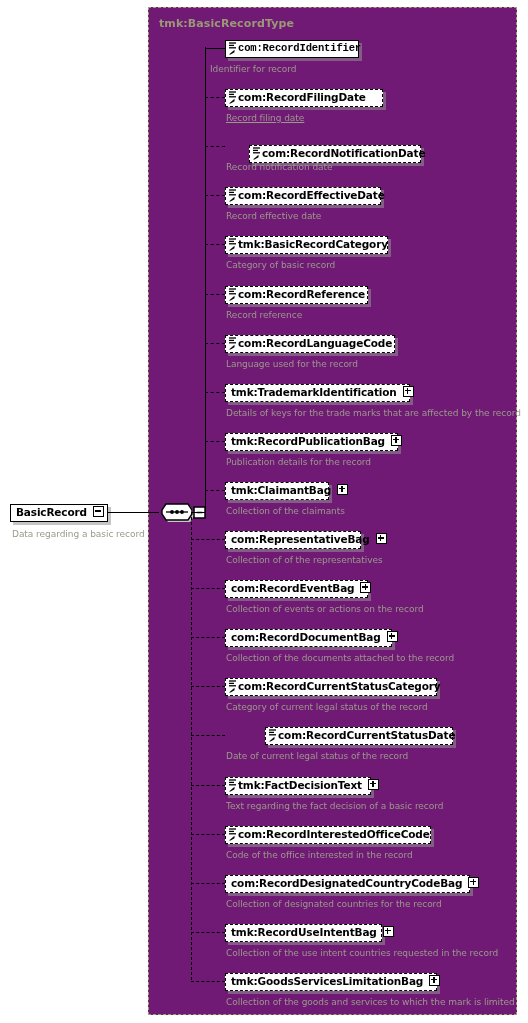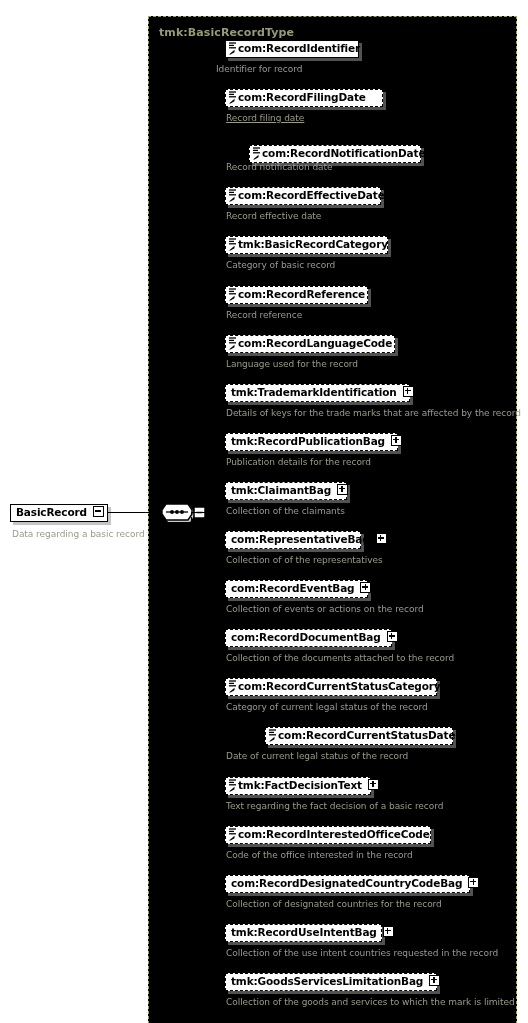--- a/index.html
+++ b/index.html
@@ -12,24 +12,24 @@
     height: 1023px;
     position: relative;
     font-family: "DejaVu Sans", sans-serif;
     overflow: hidden;
   }
 
   
   #type-panel {
     position: absolute;
     left: 148px;
-    top: 16px;
+    top: 7px;
     width: 369px;
     height: 1008px;
-    background: #000000;
+    background: #701a75;
     border: 1px dashed #a0a070;
     box-sizing: border-box;
   }
   #type-panel-title {
     position: absolute;
     left: 10px;
     top: 9px;
     font-size: 11px;
     font-weight: bold;
     color: #999977;
@@ -181,27 +181,27 @@
   </svg>
 </div>
 
 <div class="trunk" style="left:205px; top:47px; height:466px;"></div>
 
 <div class="trunk dashed" style="left:191px; top:512px; height:468px;"></div>
 <div class="stub" style="left:191px; top:512px; width:15px;"></div>
 
 <div id="children-container">
     <div class="stub" style="left: 205px; top: 48px; width: 20px;"></div>
-    <div class="child-row" style="top: 40px;"><div class="elem-box" style="width: 134px;"><span class="type-icon"><svg width="11" height="15" viewBox="0 0 11 15">
+    <div class="child-row" style="top: 40px; font-family: Liberation Mono, monospace;"><div class="elem-box" style="width: 134px;"><span class="type-icon"><svg width="11" height="15" viewBox="0 0 11 15">
             <line x1="2" y1="2" x2="9" y2="2" stroke="#000" stroke-width="1.3"></line>
             <line x1="2" y1="4.4" x2="7" y2="4.4" stroke="#000" stroke-width="1.3"></line>
             <line x1="2" y1="6.8" x2="9" y2="6.8" stroke="#000" stroke-width="1.3"></line>
             <path d="M2 13.5 L7.5 8.8 L7.5 11.2 L3.6 13.5 Z" fill="#000"></path>
           </svg></span><span class="elem-label">com:RecordIdentifier</span></div></div>
-    <div class="annotation" style="left: 216px; top: 64px;">Identifier for record</div>
+    <div class="annotation" style="left: 210px; top: 64px;">Identifier for record</div>
     <div class="stub dashed" style="left: 205px; top: 97.1px; width: 20px;"></div>
     <div class="child-row" style="top: 89.1px;"><div class="elem-box optional" style="width: 158px;"><span class="type-icon"><svg width="11" height="15" viewBox="0 0 11 15">
             <line x1="2" y1="2" x2="9" y2="2" stroke="#000" stroke-width="1.3"></line>
             <line x1="2" y1="4.4" x2="7" y2="4.4" stroke="#000" stroke-width="1.3"></line>
             <line x1="2" y1="6.8" x2="9" y2="6.8" stroke="#000" stroke-width="1.3"></line>
             <path d="M2 13.5 L7.5 8.8 L7.5 11.2 L3.6 13.5 Z" fill="#000"></path>
           </svg></span><span class="elem-label">com:RecordFilingDate</span></div></div>
     <div class="annotation" style="left: 226px; top: 113.1px; text-decoration: underline;">Record filing date</div>
     <div class="stub dashed" style="left: 205px; top: 146.2px; width: 20px;"></div>
     <div class="child-row" style="top: 145px; padding-left: 24px;"><div class="elem-box optional" style="width: 172px;"><span class="type-icon"><svg width="11" height="15" viewBox="0 0 11 15">
@@ -243,21 +243,21 @@
             <path d="M2 13.5 L7.5 8.8 L7.5 11.2 L3.6 13.5 Z" fill="#000"></path>
           </svg></span><span class="elem-label">com:RecordLanguageCode</span></div></div>
     <div class="annotation" style="left: 226px; top: 358.6px;">Language used for the record</div>
     <div class="stub dashed" style="left: 205px; top: 391.7px; width: 20px;"></div>
     <div class="child-row" style="top: 383.7px;"><div class="elem-box optional" style="width: 185px;"><span class="elem-label noicon">tmk:TrademarkIdentification</span><span class="toggle-box plus"></span></div></div>
     <div class="annotation" style="left: 226px; top: 407.7px;">Details of keys for the trade marks that are affected by the record</div>
     <div class="stub dashed" style="left: 205px; top: 440.8px; width: 20px;"></div>
     <div class="child-row" style="top: 432.8px;"><div class="elem-box optional" style="width: 173px;"><span class="elem-label noicon">tmk:RecordPublicationBag</span><span class="toggle-box plus"></span></div></div>
     <div class="annotation" style="left: 226px; top: 456.8px;">Publication details for the record</div>
     <div class="stub dashed" style="left: 205px; top: 489.9px; width: 20px;"></div>
-    <div class="child-row" style="top: 481.9px;"><div class="elem-box optional" style="width: 122px;"><span class="elem-label noicon">tmk:ClaimantBag</span><span class="toggle-box plus"></span></div></div>
+    <div class="child-row" style="top: 481.9px;"><div class="elem-box optional" style="width: 104px;"><span class="elem-label noicon">tmk:ClaimantBag</span><span class="toggle-box plus"></span></div></div>
     <div class="annotation" style="left: 226px; top: 505.9px;">Collection of the claimants</div>
     <div class="stub dashed" style="left: 191px; top: 539px; width: 34px;"></div>
     <div class="child-row" style="top: 531px;"><div class="elem-box optional" style="width: 136px;"><span class="elem-label noicon">com:RepresentativeBag</span><span class="toggle-box plus"></span></div></div>
     <div class="annotation" style="left: 226px; top: 555px;">Collection of of the representatives</div>
     <div class="stub dashed" style="left: 191px; top: 588.1px; width: 34px;"></div>
     <div class="child-row" style="top: 580.1px;"><div class="elem-box optional" style="width: 143px;"><span class="elem-label noicon">com:RecordEventBag</span><span class="toggle-box plus"></span></div></div>
     <div class="annotation" style="left: 226px; top: 604.1px;">Collection of events or actions on the record</div>
     <div class="stub dashed" style="left: 191px; top: 637.2px; width: 34px;"></div>
     <div class="child-row" style="top: 629.2px;"><div class="elem-box optional" style="width: 167px;"><span class="elem-label noicon">com:RecordDocumentBag</span><span class="toggle-box plus"></span></div></div>
     <div class="annotation" style="left: 226px; top: 653.2px;">Collection of the documents attached to the record</div>

